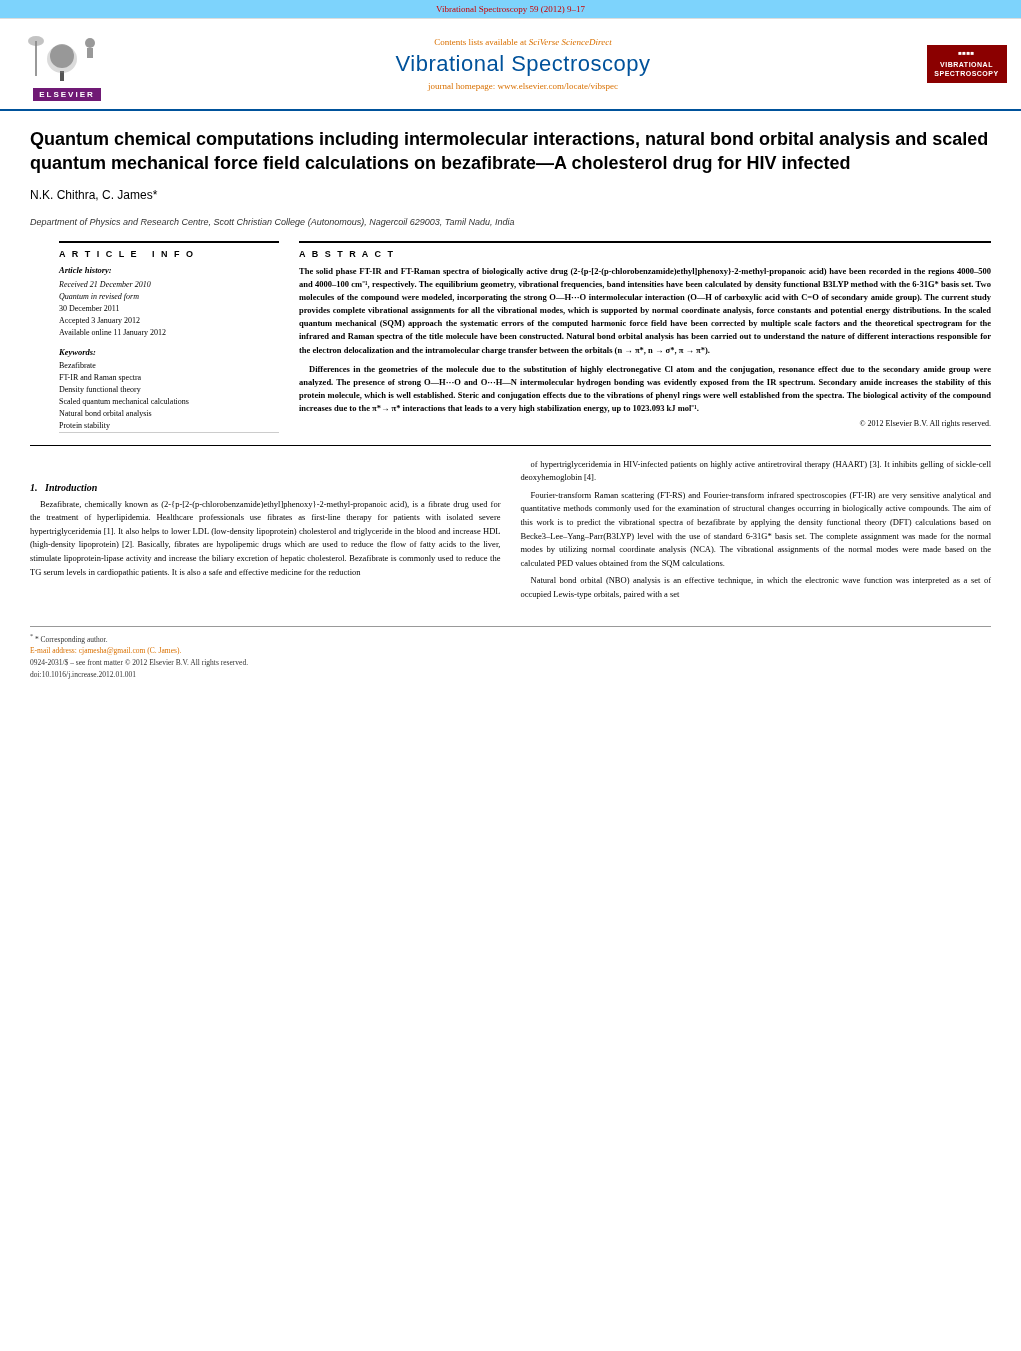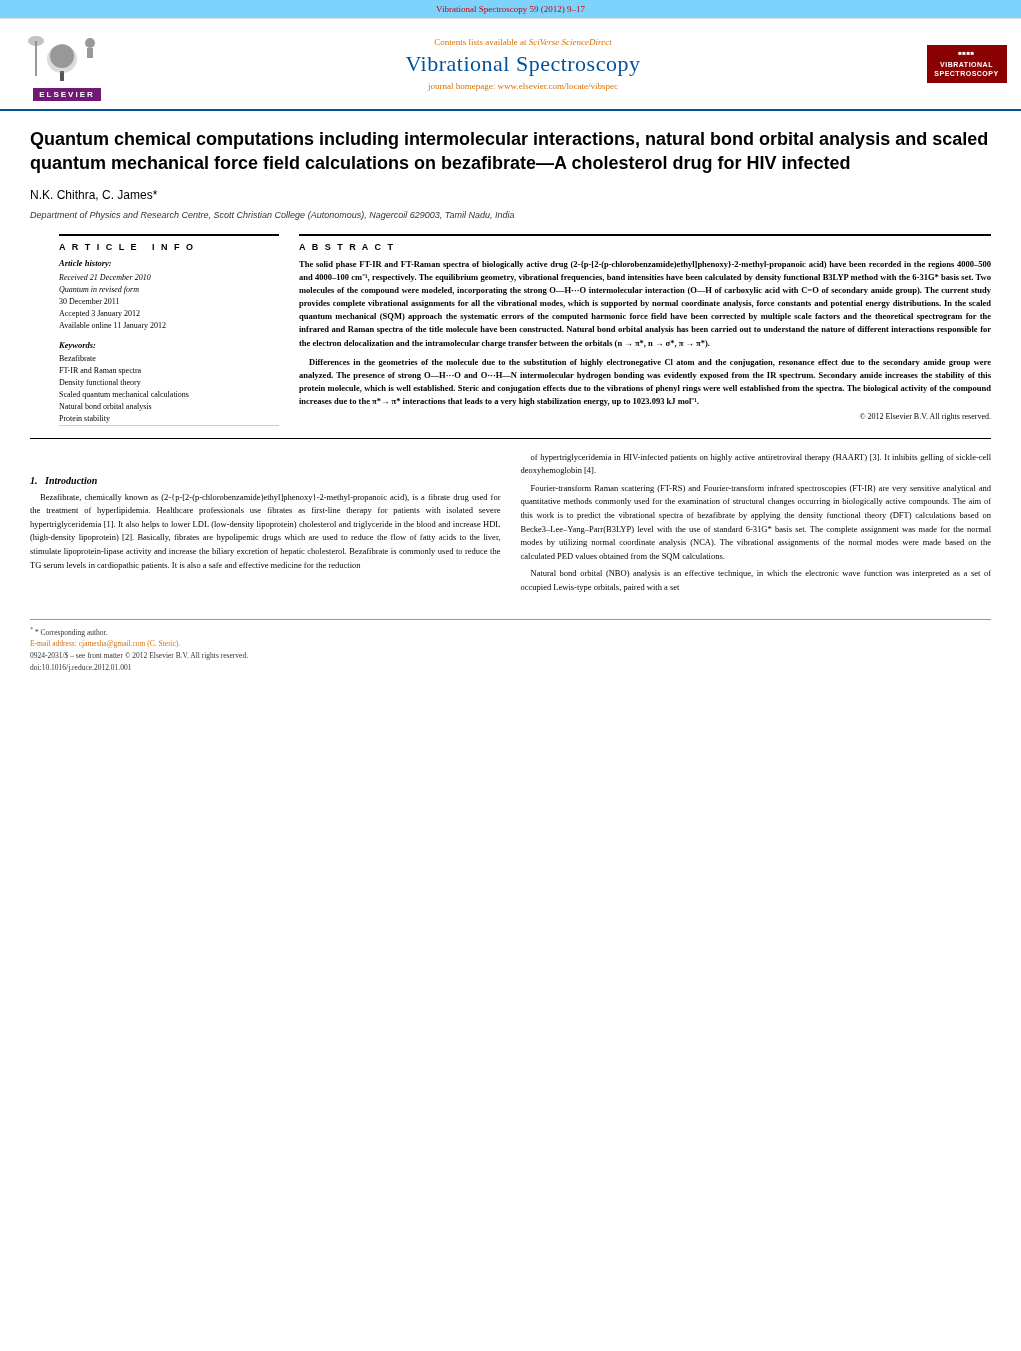--- a/index.html
+++ b/index.html
@@ -50,21 +50,21 @@
       color: #555;
       margin-bottom: 4px;
     }
     .sciverse-line span {
       color: #d97000;
       font-size: 9px;
     }
     .journal-title-header {
       font-size: 22px;
       color: #00529b;
-      font-family: Liberation Serif, serif;
+      font-family: Liberation Sans, sans-serif;
       font-weight: 300;
       letter-spacing: 0.5px;
     }
     .homepage-line {
       font-size: 9px;
       color: #555;
       margin-top: 4px;
     }
     .homepage-line span {
       color: #d97000;
@@ -102,21 +102,21 @@
       font-family: Arial, sans-serif;
       line-height: 1.35;
       margin-bottom: 12px;
       color: #000;
     }
 
     
     .authors {
       font-size: 12px;
       font-family: Arial, sans-serif;
-      margin-bottom: 8px;
+      margin-bottom: 15px;
       color: #000;
     }
 
     
     .affiliation {
       font-size: 9px;
       font-style: italic;
       color: #333;
       margin-bottom: 14px;
       font-family: Arial, sans-serif;
@@ -403,19 +403,19 @@
 
   </div>
 
   <div class="article-footer">
     <div class="footer-note">
       <sup>*</sup> <span>* Corresponding author.</span>
     </div>
     <div class="footer-note footer-email">
       <span>E-mail address:</span>
       <span style="color:#d97000;">cjamesha@gmail.com</span>
-      <span>(C. Steric).</span>
+      <span>(C. James).</span>
     </div>
     <div class="footer-note">0924-2031/$ – see front matter © 2012 Elsevier B.V. All rights reserved.</div>
-    <div class="footer-note">doi:10.1016/j.reduce.2012.01.001</div>
+    <div class="footer-note">doi:10.1016/j.increase.2012.01.001</div>
   </div>
 
 </div>
 
 </body></html>

